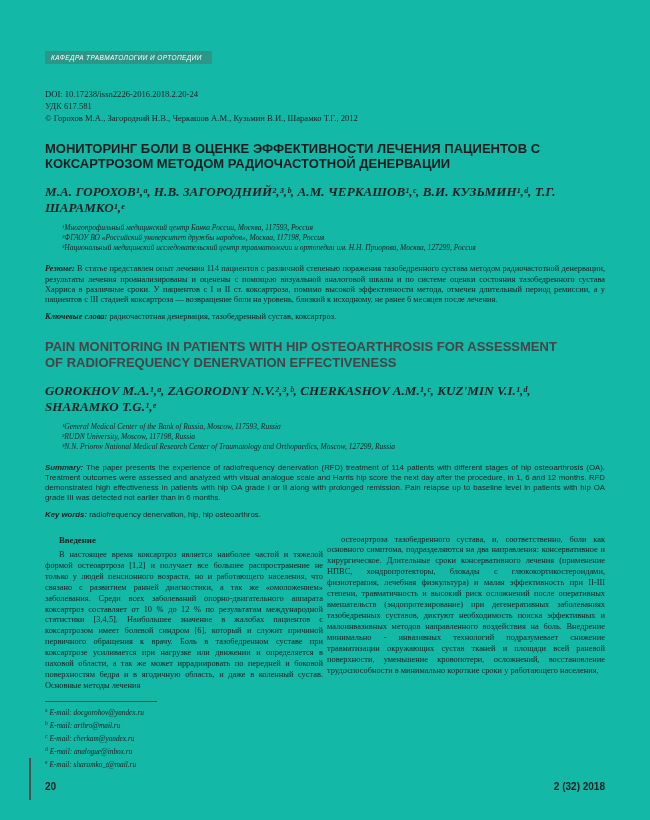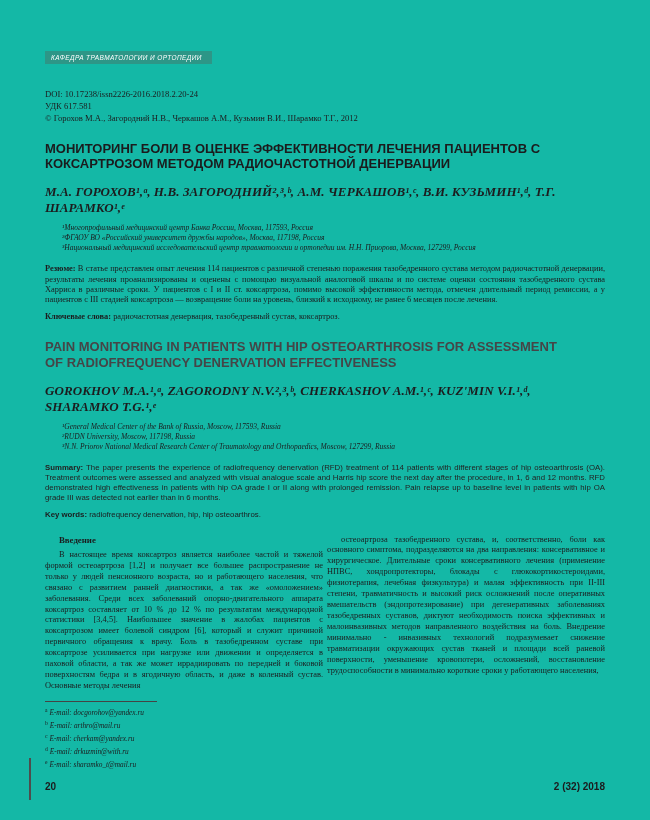--- a/index.html
+++ b/index.html
@@ -38,21 +38,21 @@
     margin:18px 0 0 0;
     font-family:"Liberation Sans","DejaVu Sans",sans-serif;
     font-weight:bold;
     font-size:13px;line-height:1.22;
     color:#454547;
     max-width:515px;
   }
   .authors{margin-top:12px;font-weight:bold;font-style:italic;font-size:13px;letter-spacing:.1px;}
   .affils{margin-top:7px;font-style:italic;font-size:7.5px;line-height:1.34;margin-left:17px;}
   .abstract{margin:11px 0 0 0;font-size:8.4px;line-height:1.2;text-align:justify;}
-  .lead{font-weight:bold;margin-top:46px;}
+  .lead{font-weight:bold;font-style:italic;margin-top:46px;}
   .keywords{margin:7px 0 0 0;font-size:8.4px;}
   .summary-en{
     margin:11px 0 0 0;
     font-family:"Liberation Sans","DejaVu Sans",sans-serif;
     font-size:7.8px;line-height:1.28;text-align:justify;color:#222;
   }
   .keywords-en{
     margin:7px 0 0 0;
     font-family:"Liberation Sans","DejaVu Sans",sans-serif;
     font-size:7.8px;
@@ -117,21 +117,21 @@
 
   <div class="columns">
     <div class="col">
       <div class="section-heading">Введение</div>
       <p class="body-par">В настоящее время коксартроз является наиболее частой и тяжелой формой остеоартроза [1,2] и получает все большее распространение не только у людей пенсионного возраста, но и работающего населения, что связано с развитием ранней диагностики, а так же «омоложением» заболевания. Среди всех заболеваний опорно-двигательного аппарата коксартроз составляет от 10 % до 12 % по результатам международной статистики [3,4,5]. Наибольшее значение в жалобах пациентов с коксартрозом имеет болевой синдром [6], который и служит причиной первичного обращения к врачу. Боль в тазобедренном суставе при коксартрозе усиливается при нагрузке или движении и определяется в паховой области, а так же может иррадиировать по передней и боковой поверхностям бедра и в ягодичную область, и даже в коленный сустав. Основные методы лечения</p>
       <hr class="fn-rule">
       <div class="footnotes">
         <div class="fn-row"><sup>a</sup><span>E-mail: docgorohov@yandex.ru</span></div>
         <div class="fn-row"><sup>b</sup><span>E-mail: arthro@mail.ru</span></div>
         <div class="fn-row"><sup>c</sup><span>E-mail: cherkam@yandex.ru</span></div>
-        <div class="fn-row"><sup>d</sup><span>E-mail: drkuzmin@with.ru</span></div>
+        <div class="fn-row"><sup>d</sup><span>E-mail: analogue@inbox.ru</span></div>
         <div class="fn-row"><sup>e</sup><span>E-mail: sharamko_t@mail.ru</span></div>
       </div>
     </div>
     <div class="col">
       <p class="body-par">остеоартроза тазобедренного сустава, и, соответственно, боли как основного симптома, подразделяются на два направления: консервативное и хирургическое. Длительные сроки консервативного лечения (применение НПВС, хондропротекторы, блокады с глюкокортикостероидами, физиотерапия, лечебная физкультура) и малая эффективность при II-III степени, травматичность и высокий риск осложнений после оперативных вмешательств (эндопротезирование) при дегенеративных заболеваниях тазобедренных суставов, диктуют необходимость поиска эффективных и малоинвазивных методов направленного воздействия на боль. Внедрение минимально - инвазивных технологий подразумевает снижение травматизации окружающих сустав тканей и площади всей раневой поверхности, уменьшение кровопотери, осложнений, восстановление трудоспособности в минимально короткие сроки у работающего населения,</p>
     </div>
   </div>
 
   <div class="edge-mark"></div>
 

